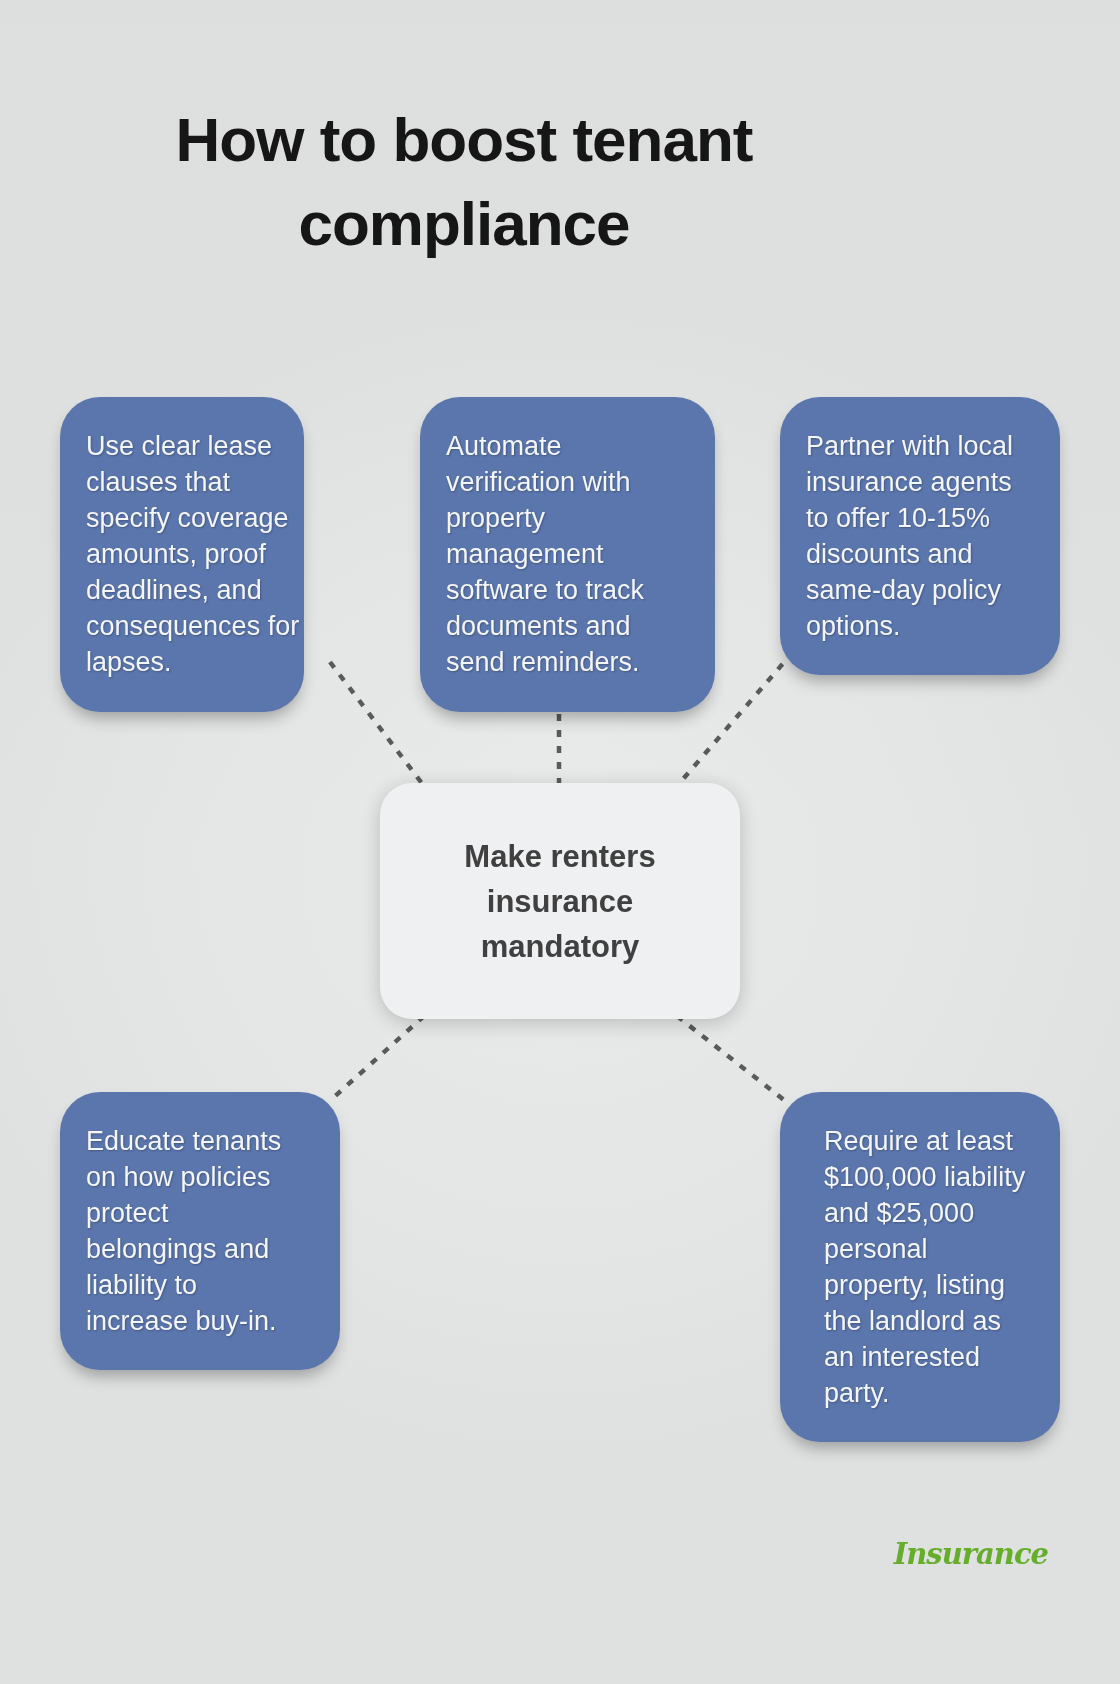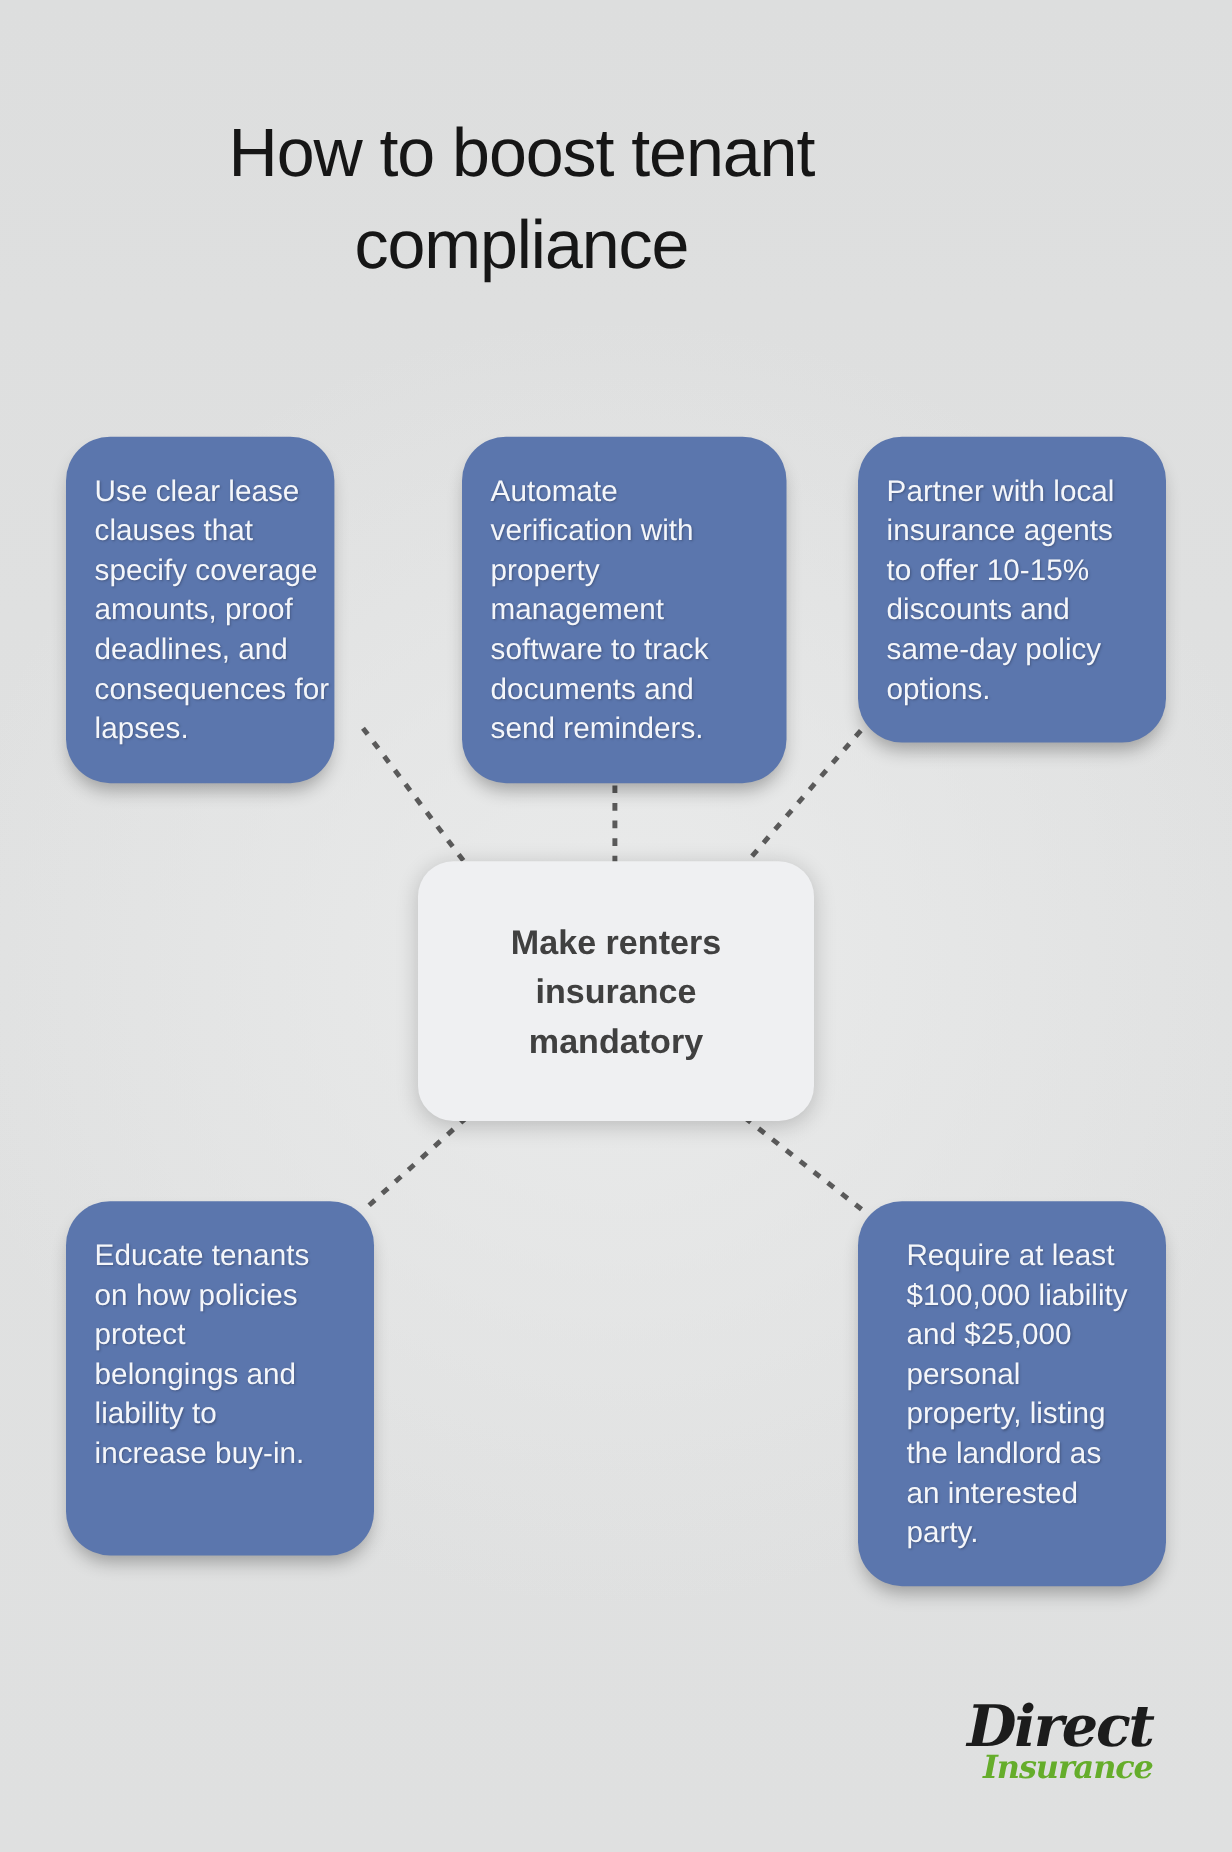--- a/index.html
+++ b/index.html
@@ -12,26 +12,26 @@
     height: 1684px;
     overflow: hidden;
     background:
       radial-gradient(ellipse 55% 35% at 50% 52%, #eaebeb 0%, rgba(223,224,224,0) 100%),
       linear-gradient(180deg, #dddede 0%, #e0e1e1 50%, #dfe0e0 100%);
   }
 
   .page-title {
     position: absolute;
     top: 98px;
-    left: 16px;
+    left: 6px;
     width: 916px;
     text-align: center;
     font-size: 62px;
     line-height: 84px;
-    font-weight: 400;
+    font-weight: 700;
     letter-spacing: -1px;
     color: #161616;
     white-space: pre-line;
   }
 
   .connectors {
     position: absolute;
     inset: 0;
     width: 1120px;
     height: 1684px;
@@ -50,21 +50,21 @@
     color: #f4f6fa;
     font-size: 27px;
     line-height: 36px;
     padding: 31px 16px 0 26px;
     white-space: pre;
     text-shadow: 1px 1px 2px rgba(30,35,55,0.35);
   }
   .tip-1 { left: 60px;  top: 397px;  width: 244px; height: 315px; }
   .tip-2 { left: 420px; top: 397px;  width: 295px; height: 315px; }
   .tip-3 { left: 780px; top: 397px;  width: 280px; height: 278px; }
-  .tip-4 { left: 60px;  top: 1092px; width: 280px; height: 322px; }
+  .tip-4 { left: 60px;  top: 1092px; width: 280px; height: 278px; }
   .tip-5 { left: 780px; top: 1092px; width: 280px; height: 350px; padding-left: 44px; }
 
   .center-node {
     position: absolute;
     left: 380px;
     top: 783px;
     width: 360px;
     height: 236px;
     background: #eff0f2;
     border-radius: 32px;
@@ -157,17 +157,16 @@
 property, listing
 the landlord as
 an interested
 party.</div>
 
   <div class="center-node">Make renters
 insurance
 mandatory</div>
 
   <div class="logo">
-    <span class="logo-primary">Direct</span>
     <span class="logo-secondary">Insurance</span>
   </div>
 
 </div>
 
 </body></html>

